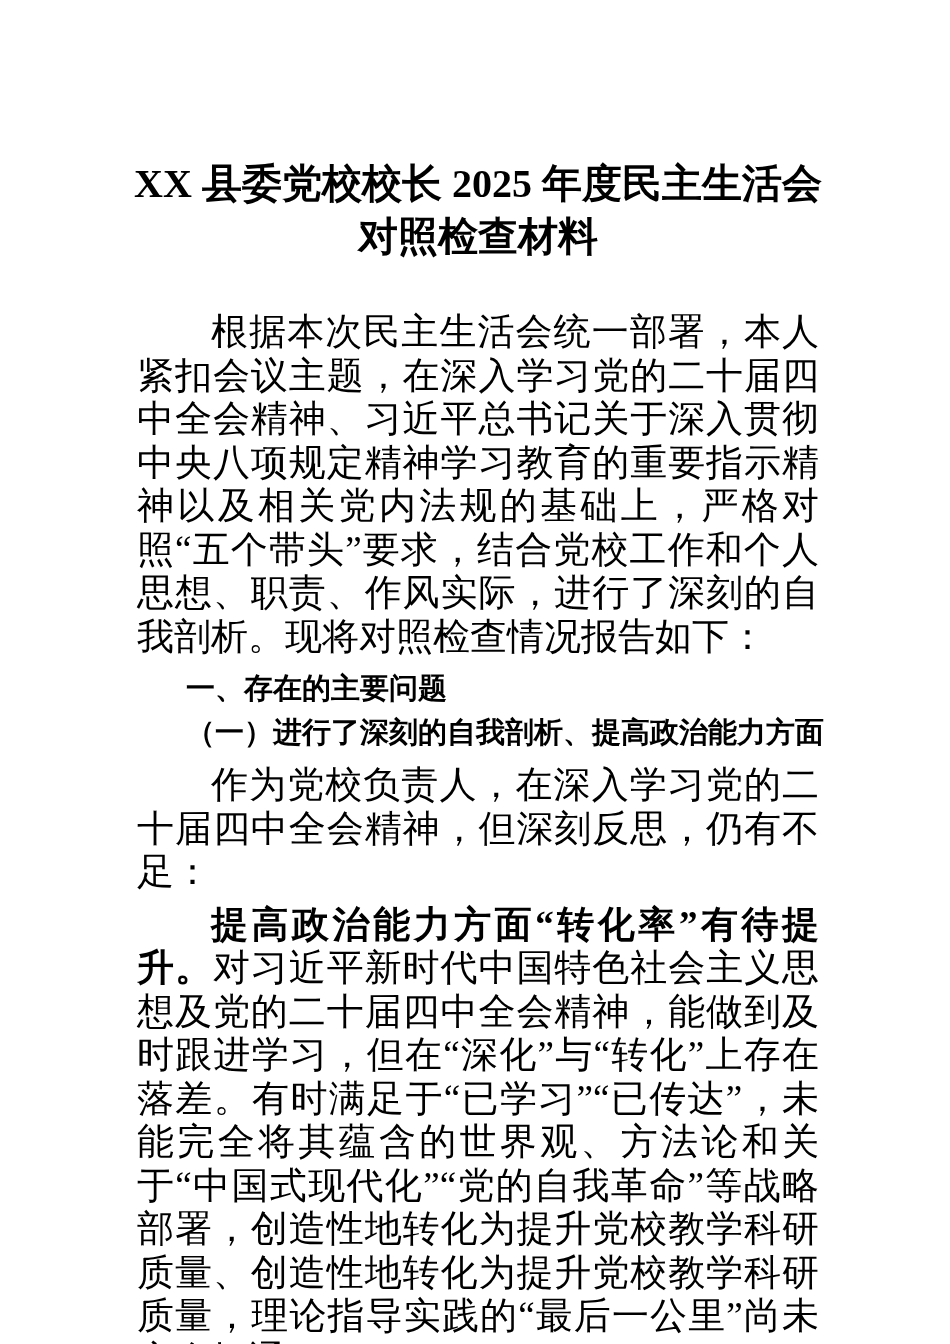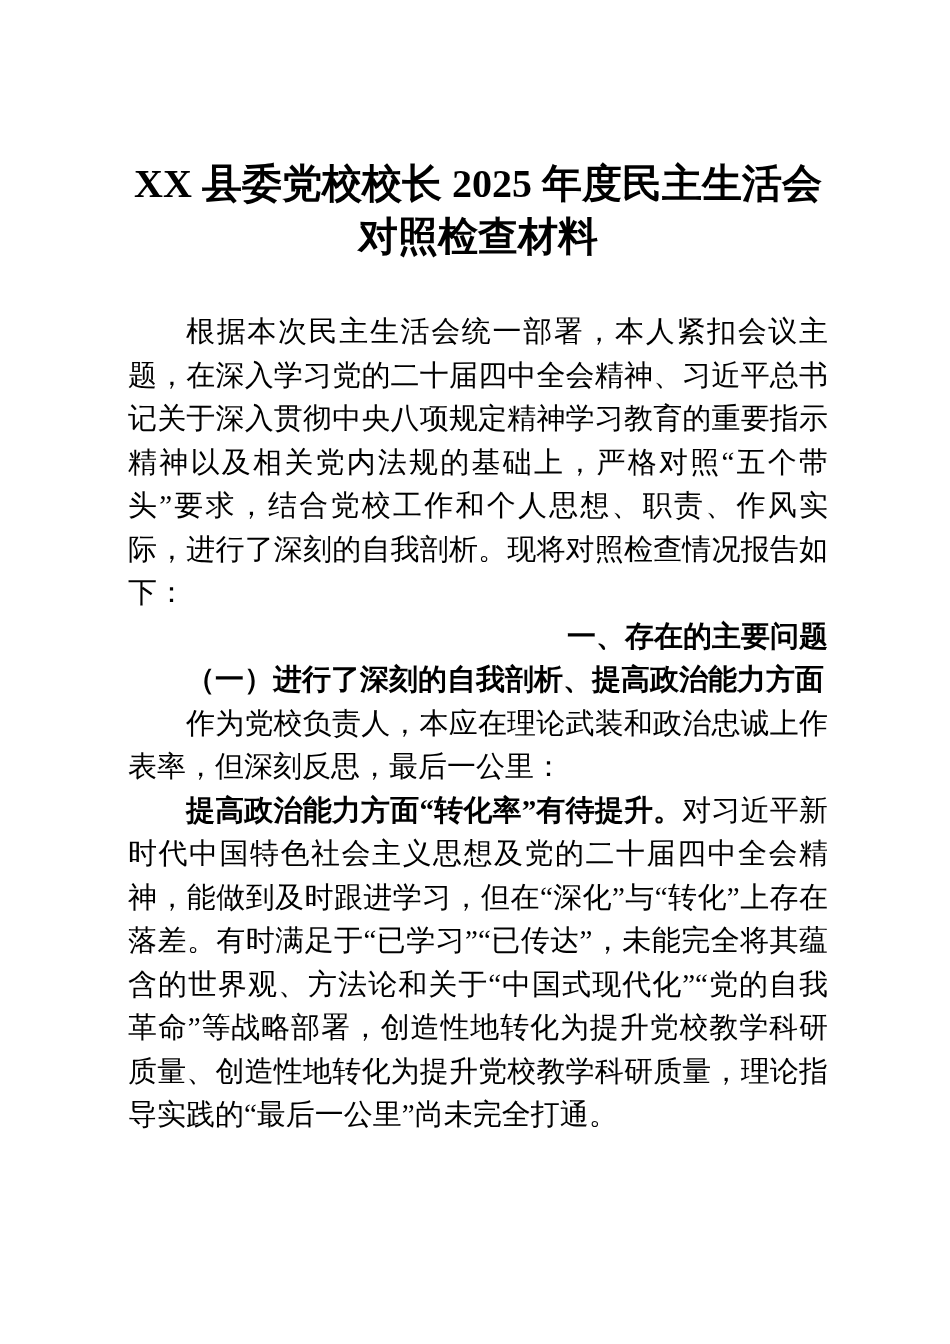--- a/index.html
+++ b/index.html
@@ -21,37 +21,37 @@
   .doc-title {
     font-family: "Liberation Serif", serif;
     font-weight: bold;
     font-size: 40px;
     line-height: 53px;
     text-align: center;
     margin: 0 0 47px 0;
   }
   .body-par {
     font-family: "Liberation Serif", serif;
-    font-size: 29px;
+    font-size: 37px;
     line-height: 43.5px;
     text-align: justify;
     text-justify: inter-ideograph;
-    margin: 0;
+    margin: 9px;
   }
   .indent-2 {
     text-indent: 2em;
   }
   .heading-black {
     font-family: "Liberation Sans", sans-serif;
     font-weight: bold;
     font-size: 29px;
     line-height: 43.5px;
     text-indent: 2em;
     margin: 0;
-    text-align: right;
+    text-align: left;
   }
   .heading-kai {
     font-family: "Liberation Serif", serif;
     font-weight: bold;
     font-size: 29px;
     line-height: 43.5px;
     text-indent: 2em;
     margin: 0;
     text-align: left;
   }
@@ -65,18 +65,18 @@
 <div class="page">
 
   <h1 class="doc-title">XX 县委党校校长 2025 年度民主生活会对照检查材料</h1>
 
   <p class="body-par indent-2">根据本次民主生活会统一部署，本人紧扣会议主题，在深入学习党的二十届四中全会精神、习近平总书记关于深入贯彻中央八项规定精神学习教育的重要指示精神以及相关党内法规的基础上，严格对照“五个带头”要求，结合党校工作和个人思想、职责、作风实际，进行了深刻的自我剖析。现将对照检查情况报告如下：</p>
 
   <h2 class="heading-black">一、存在的主要问题</h2>
 
   <h3 class="heading-kai">（一）进行了深刻的自我剖析、提高政治能力方面</h3>
 
-  <p class="body-par indent-2">作为党校负责人，本应在理论武装和政治忠诚上作表率，但深刻反思，最后一公里：</p>
+  <p class="body-par indent-2">作为党校负责人，在深入学习党的二十届四中全会精神，但深刻反思，仍有不足：</p>
 
   <p class="body-par indent-2"><span class="lead-bold">提高政治能力方面“转化率”有待提升。</span><span>对习近平新时代中国特色社会主义思想及党的二十届四中全会精神，能做到及时跟进学习，但在“深化”与“转化”上存在落差。有时满足于“已学习”“已传达”，未能完全将其蕴含的世界观、方法论和关于“中国式现代化”“党的自我革命”等战略部署，创造性地转化为提升党校教学科研质量、创造性地转化为提升党校教学科研质量，理论指导实践的“最后一公里”尚未完全打通。</span></p>
 
 
 </div>
 
 </body></html>

